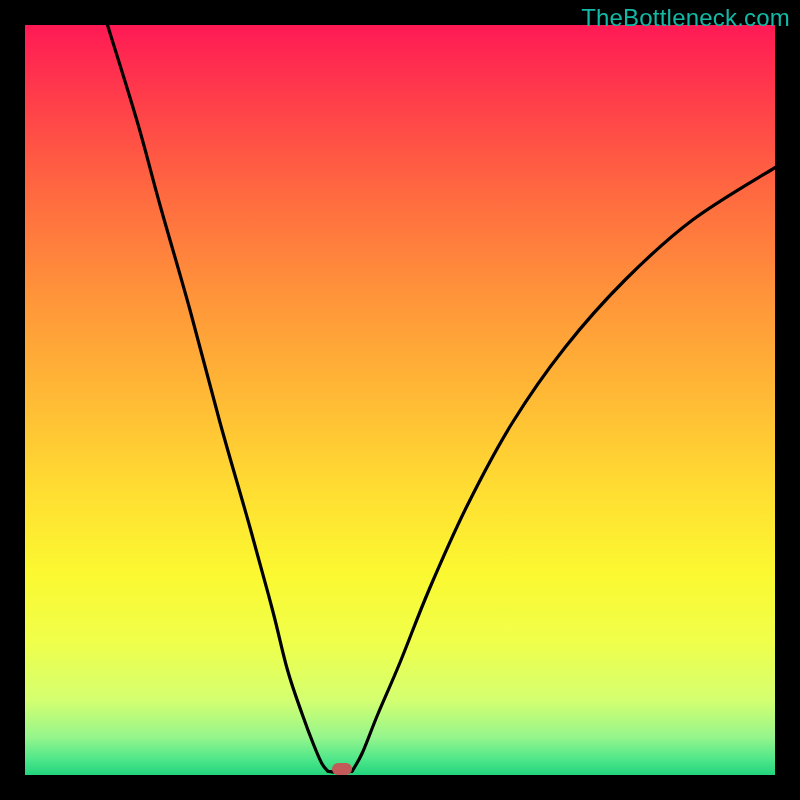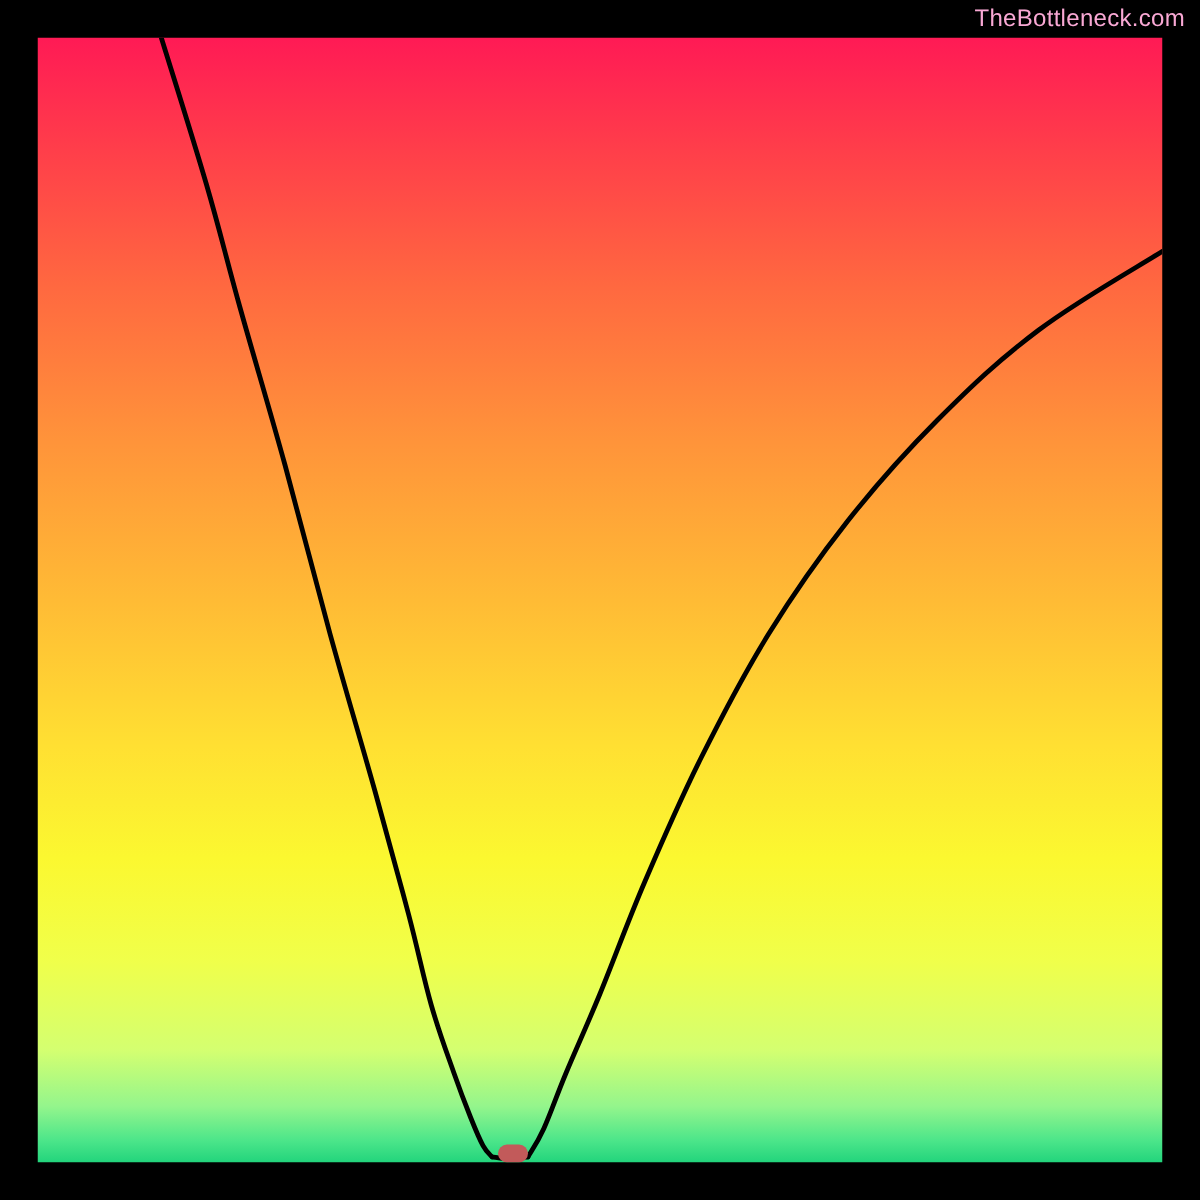--- a/index.html
+++ b/index.html
@@ -44,22 +44,22 @@
       #d4ff70 90%,
       #94f58c 95%,
       #4de68a 98%,
       #22d47c 100%
     );
   }
   .watermark {
     position: absolute;
     top: 4px;
     right: 10px;
-    color: #f9a8d4;
-    font-size: 16px;
+    color: #14b8a6;
+    font-size: 24px;
     letter-spacing: 0.2px;
     pointer-events: none;
   }
   svg.curve {
     position: absolute;
     left: 0; top: 0;
     width: 100%;
     height: 100%;
   }
   .bump {

